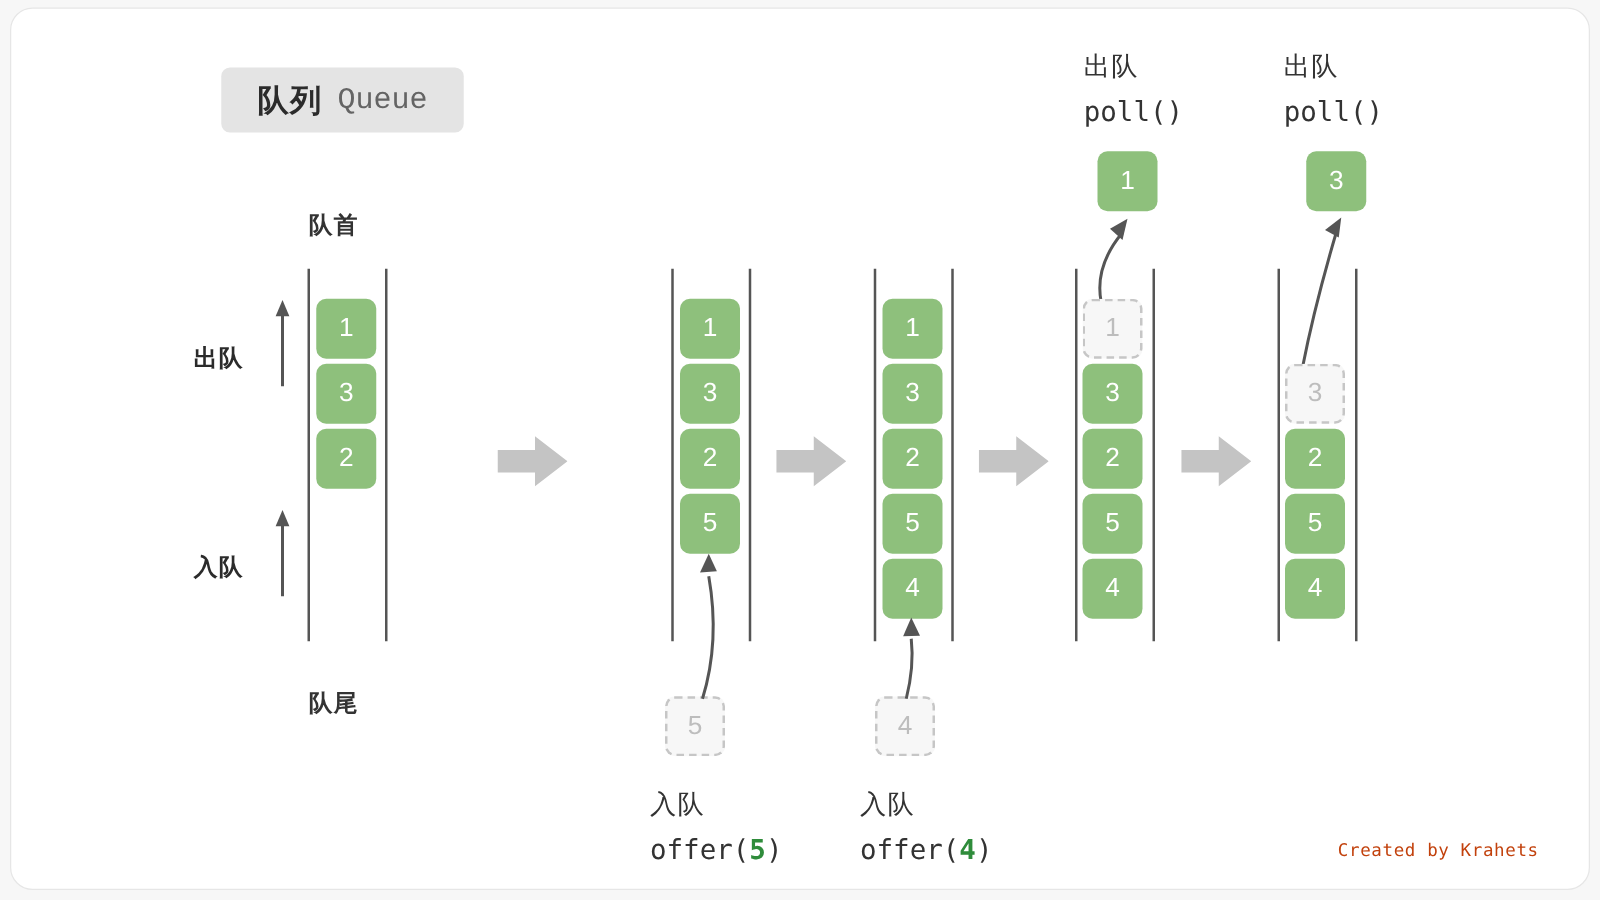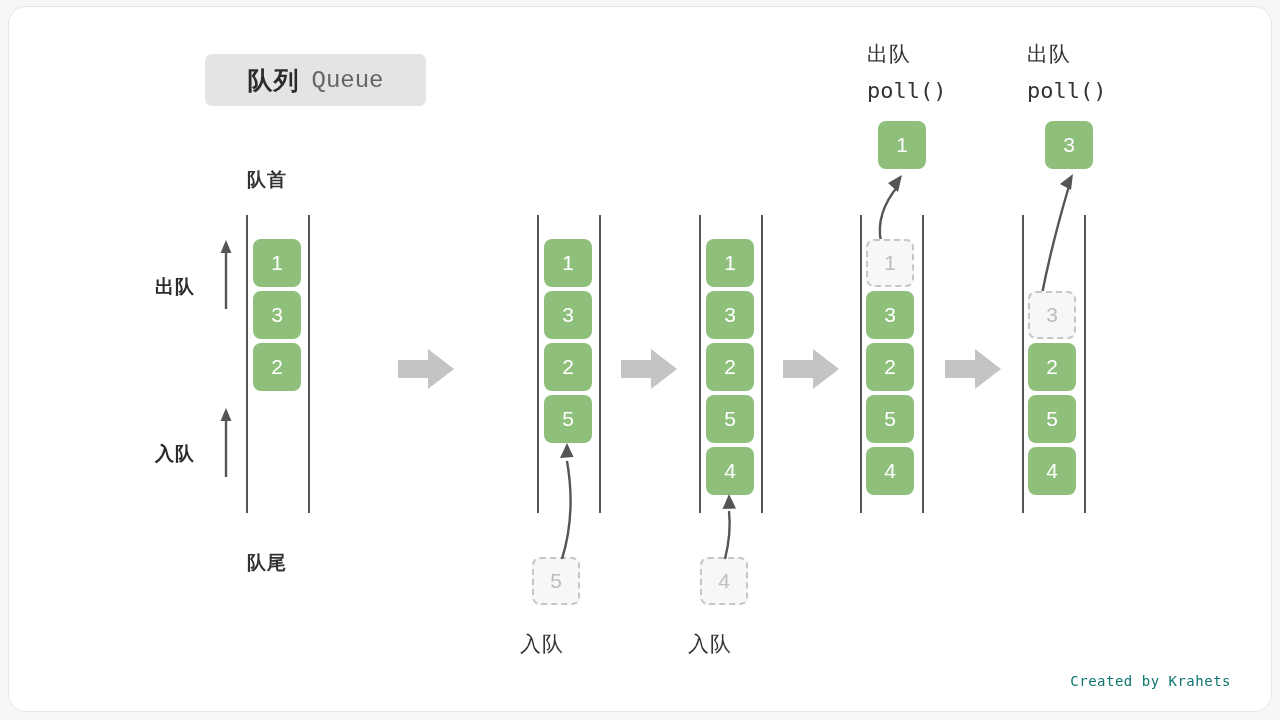--- a/index.html
+++ b/index.html
@@ -31,29 +31,28 @@
     border-radius: 18px;
     box-sizing: border-box;
     overflow: hidden;
   }
 
   
   #title-badge {
     position: absolute;
     left: 168px;
     top: 47px;
-    width: 221px;
+    width: 194px;
     height: 52px;
     background: #e4e4e4;
     border-radius: 7px;
     display: flex;
     align-items: center;
     justify-content: center;
     gap: 12px;
-    margin-left: 28px;
   }
   #title-badge .zh {
     font-size: 25px;
     font-weight: bold;
     color: #2b2b2b;
     letter-spacing: 1px;
   }
   #title-badge .en {
     font-size: 24px;
     color: #646464;
@@ -131,21 +130,21 @@
   }
 
   .vec { position: absolute; overflow: visible; }
 
   #credit {
     position: absolute;
     right: 40px;
     bottom: 22px;
     font-family: "DejaVu Sans Mono", "Liberation Mono", monospace;
     font-size: 14px;
-    color: #0f766e;
+    color: #c2410c;
     letter-spacing: 0.5px;
     white-space: nowrap;
   }
 </style>
 </head>
 <body>
 
 <div id="canvas">
   <div id="card">
 
@@ -193,20 +192,21 @@
 
       <div class="cell ghost" style="left:523px; top:550px;">5</div>
 
       <svg class="vec" style="left:533px; top:430px;" width="46" height="125">
         <path d="M 20 122 C 28 96, 32 64, 25 24" stroke="#555555" stroke-width="2.4" fill="none"></path>
         <polygon points="25,6 18,21 31.5,20" fill="#555555"></polygon>
       </svg>
 
       <div class="op-label" style="left:511px; top:618px;">
         <span class="zh">入队</span>
+        <span class="code"><span>offer(</span><span class="arg">5</span><span>)</span></span>
       </div>
     </div>
 
     <svg class="step-arrow" style="left:612px; top:340px;" viewBox="0 0 56 44">
       <polygon points="0,13 30,13 30,2 56,22 30,42 30,31 0,31" fill="#c4c4c4"></polygon>
     </svg>
 
     <div>
       <div class="rail" style="left:690px; top:208px; height:298px;"></div>
       <div class="rail" style="left:752px; top:208px; height:298px;"></div>
@@ -219,20 +219,21 @@
 
       <div class="cell ghost" style="left:691px; top:550px;">4</div>
 
       <svg class="vec" style="left:700px; top:482px;" width="40" height="72">
         <path d="M 16 70 C 20 54, 22 40, 20 22" stroke="#555555" stroke-width="2.4" fill="none"></path>
         <polygon points="20,5 13.5,20 27,19.5" fill="#555555"></polygon>
       </svg>
 
       <div class="op-label" style="left:679px; top:618px;">
         <span class="zh">入队</span>
+        <span class="code"><span>offer(</span><span class="arg">4</span><span>)</span></span>
       </div>
     </div>
 
     <svg class="step-arrow" style="left:774px; top:340px;" viewBox="0 0 56 44">
       <polygon points="0,13 30,13 30,2 56,22 30,42 30,31 0,31" fill="#c4c4c4"></polygon>
     </svg>
 
     <div>
       <div class="op-label" style="left:858px; top:28px; text-align:left;">
         <span class="zh">出队</span>

